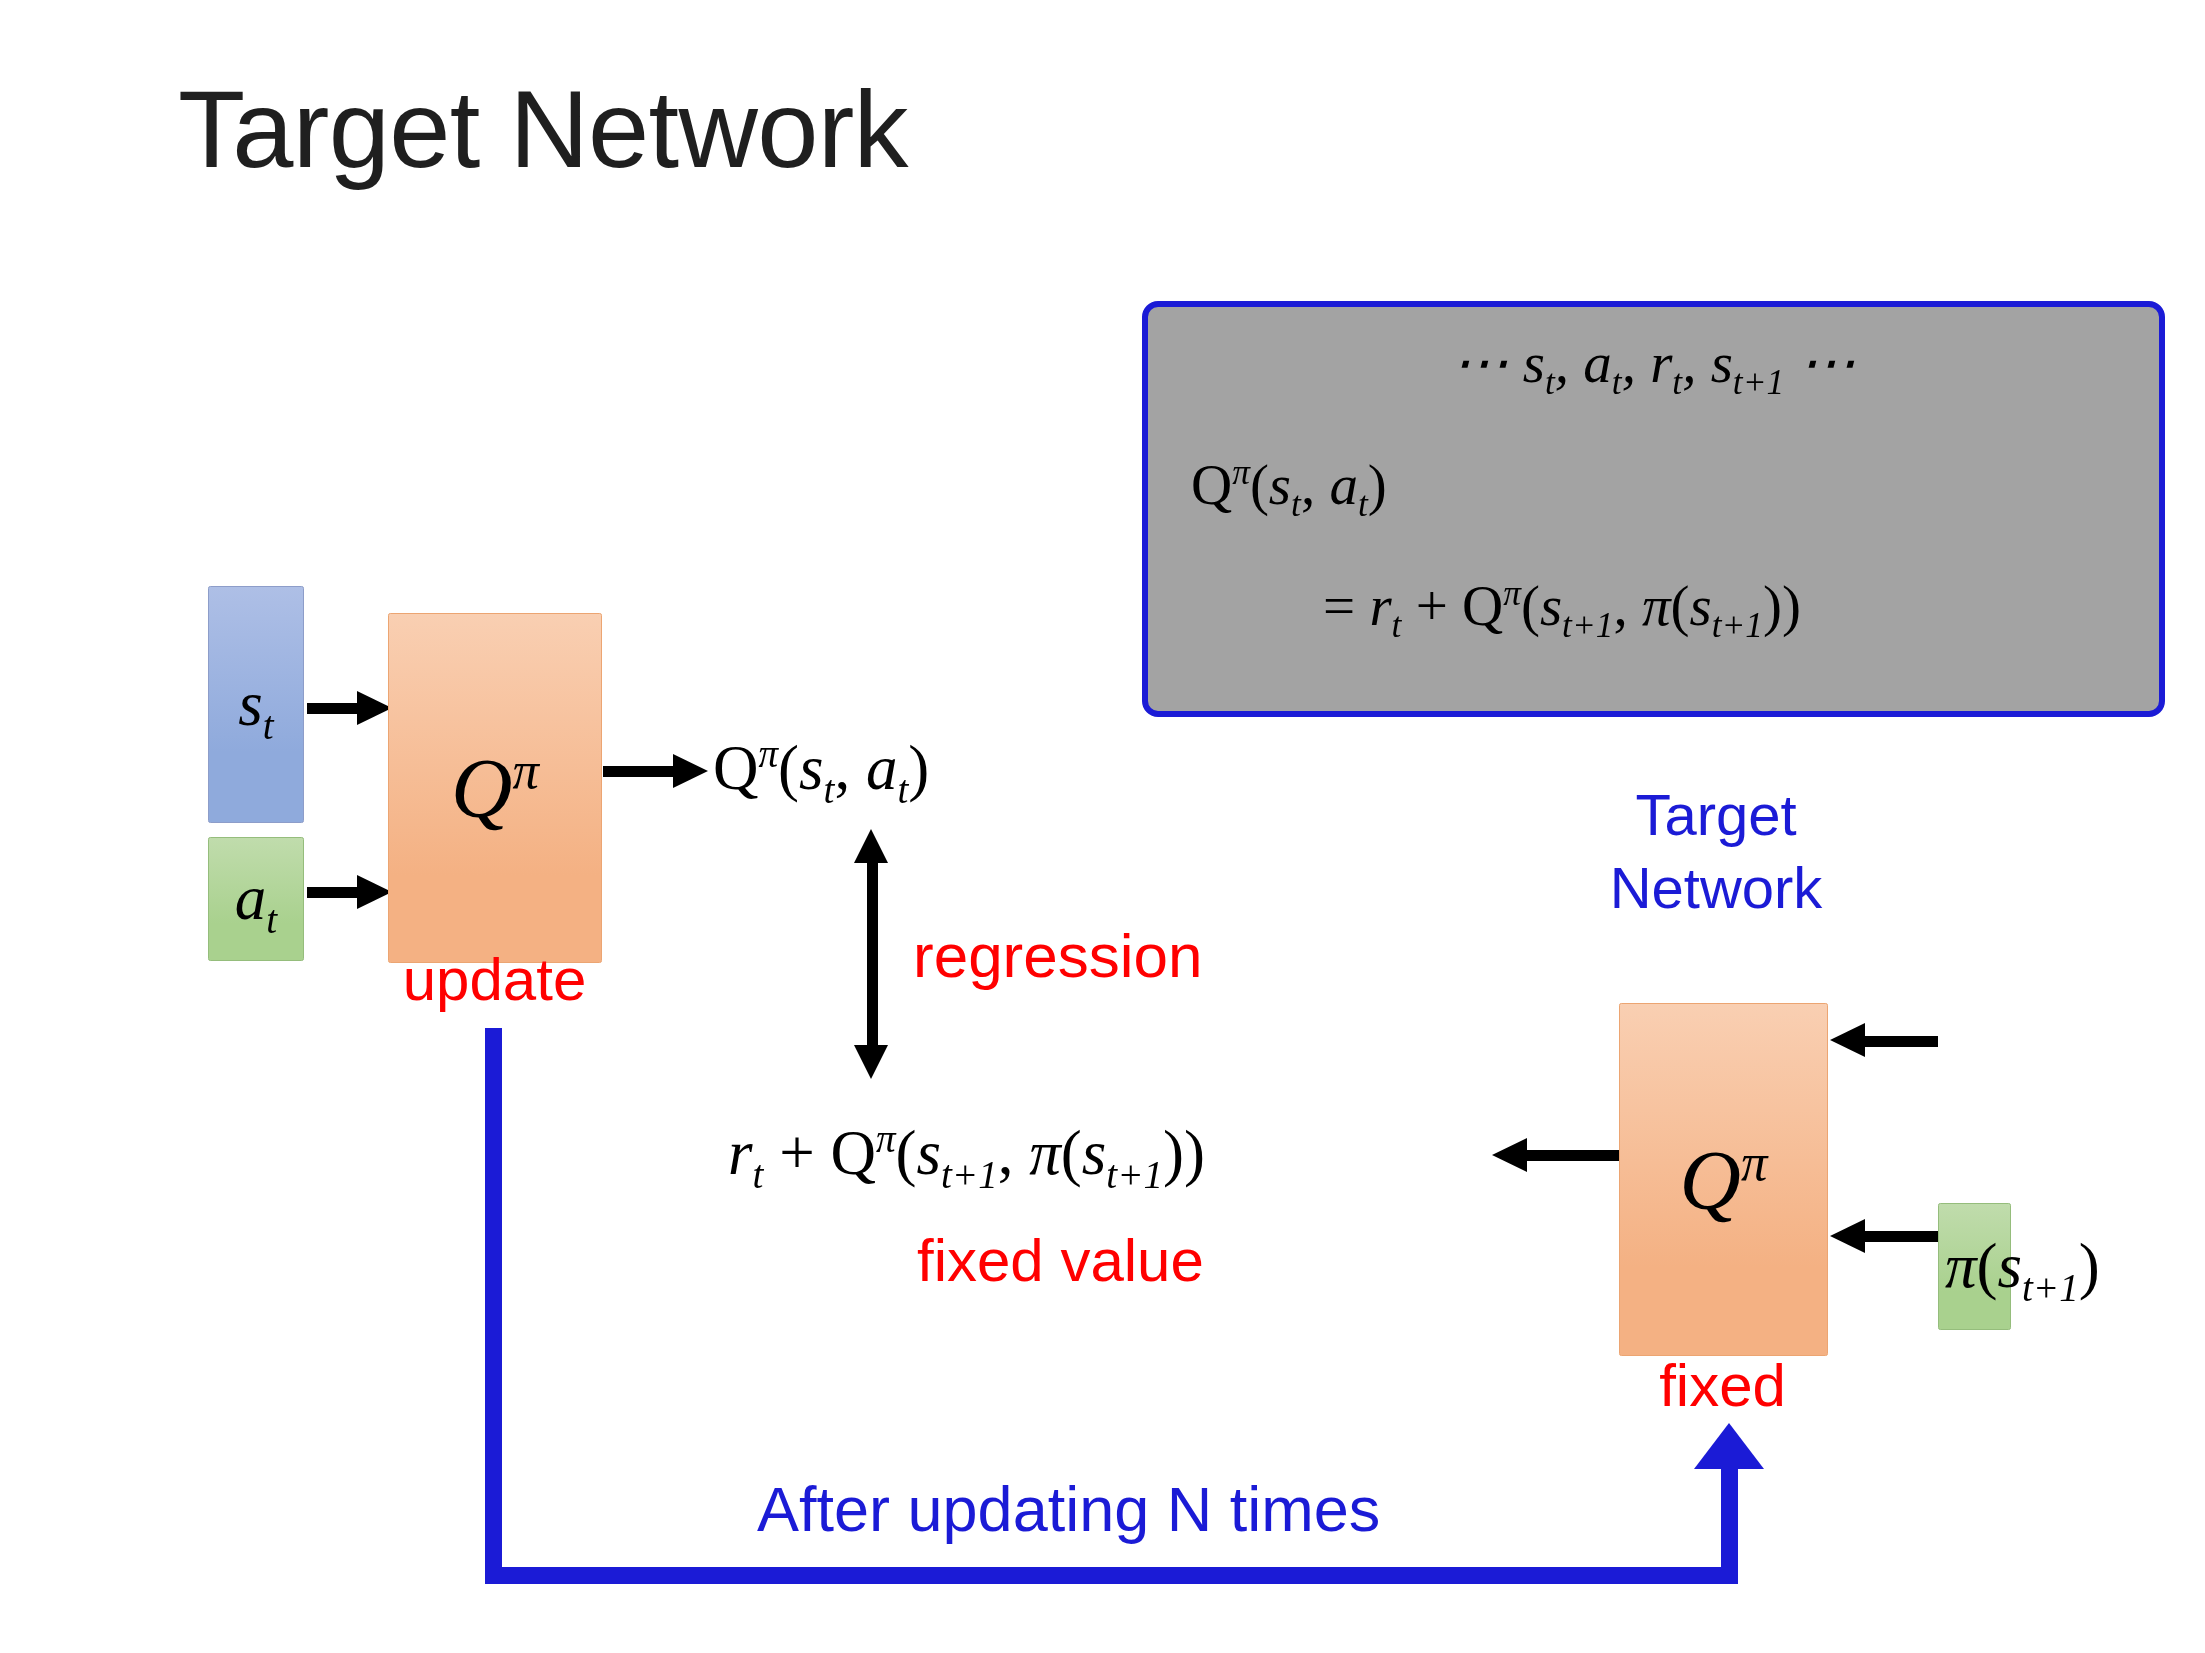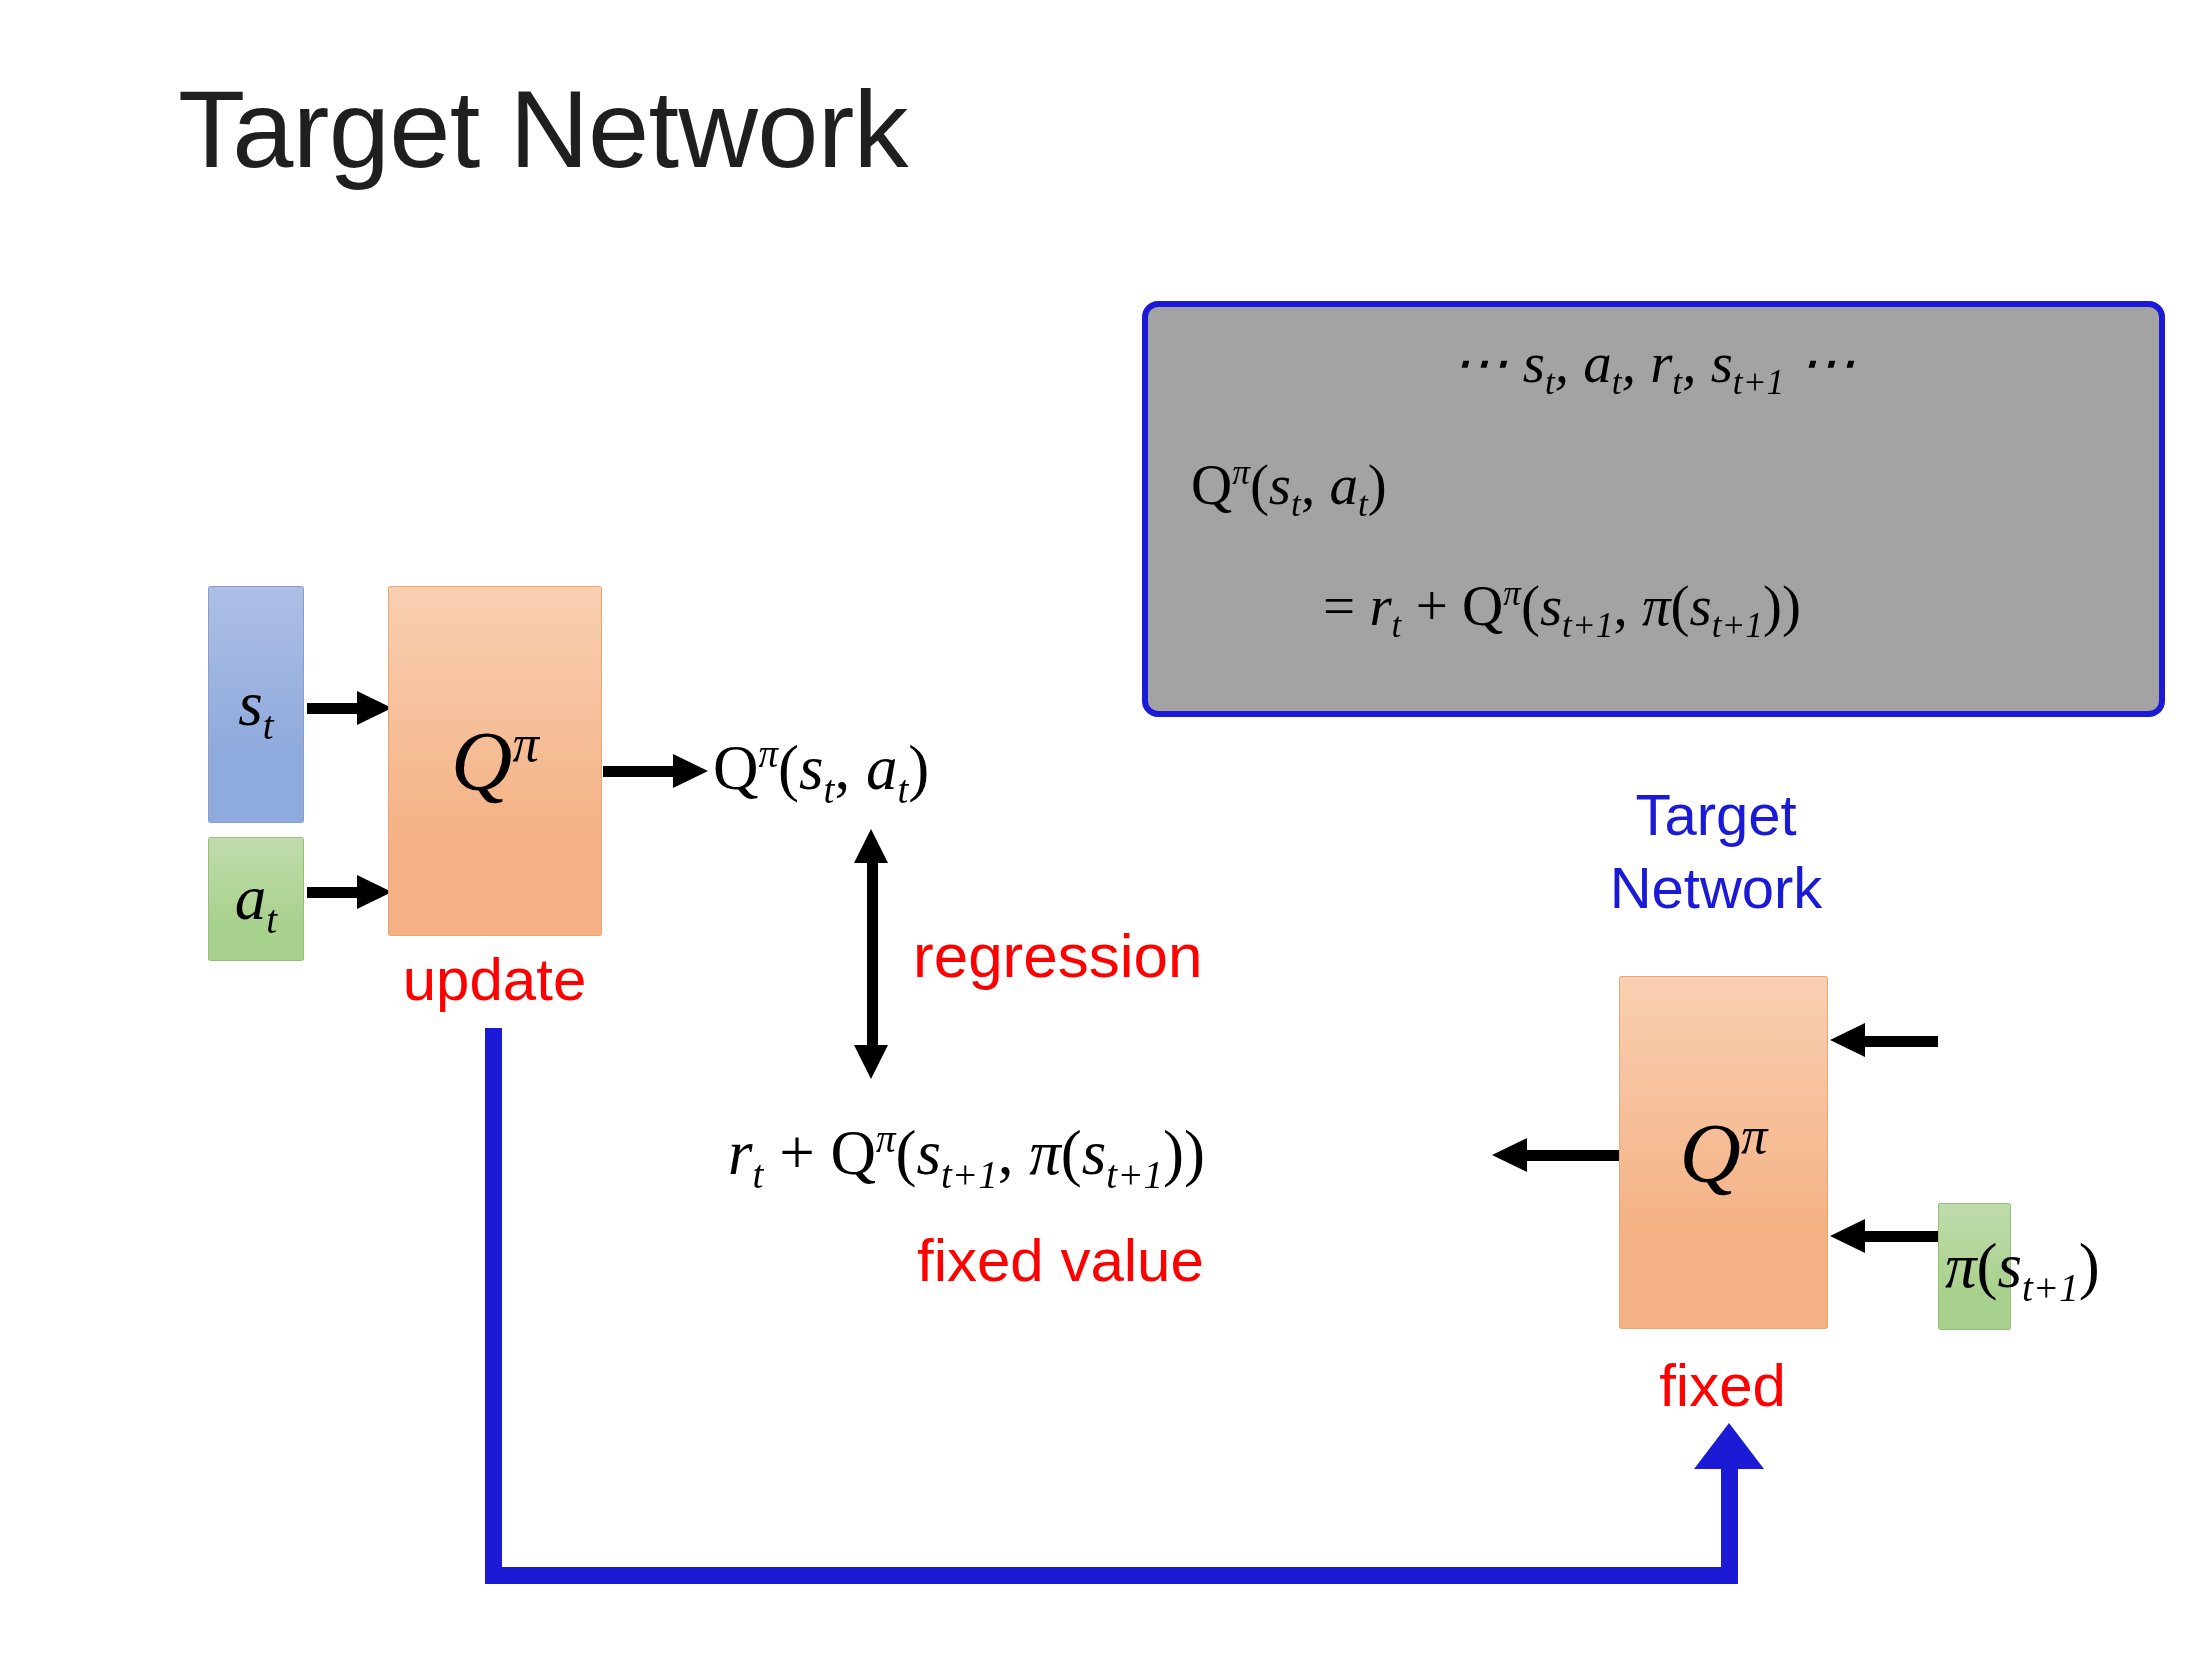--- a/index.html
+++ b/index.html
@@ -25,21 +25,21 @@
   .math .roman { font-style:normal; }
 
   
   .rect {
     position:absolute; display:flex; align-items:center; justify-content:center;
     border-radius:2.2px; overflow:visible;
   }
   .rect.label-left { justify-content:flex-start; padding-left:5.9px; box-sizing:border-box; }
   .blue-rect  { background:linear-gradient(180deg,#aebfe6 0%, #8faadc 70%); border:1.5px solid #8d9dc9; }
   .green-rect { background:linear-gradient(180deg,#c0dcac 0%, #a9d18e 70%); border:1.5px solid #95bd7c; }
-  .orange-rect{ background:linear-gradient(180deg,#f9cfb2 0%, #f4b183 75%); border:1.5px solid #eca572; }
+  .orange-rect{ background:linear-gradient(180deg,#f9cfb2 0%, #f4b183 75%); border:1.5px solid #eca572;margin-top:27px; }
 
   
   .info-box {
     position:absolute; border:6.6px solid #1b1bd6; border-radius:16px; background:#a3a3a3;
   }
 
   
   .shaft { position:absolute; background:#000; }
   .head  { position:absolute; width:0; height:0; }
   .head-right { border-top:17.6px solid transparent; border-bottom:17.6px solid transparent; border-left:35px solid #000; }
@@ -131,15 +131,16 @@
     <div class="head head-left" style="left:1830px; top:1219px;"></div>
     <div class="shaft" style="left:1864px; top:1231px; width:74px; height:11px;"></div>
   </div>
 
   <div>
     <div class="bluebar" style="left:485px; top:1028px; width:17px; height:556px;"></div>
     <div class="bluebar" style="left:485px; top:1567px; width:1252px; height:17px;"></div>
     <div class="bluebar" style="left:1721px; top:1467px; width:17px; height:117px;"></div>
     <div class="head-up-blue" style="left:1694px; top:1423px;"></div>
   </div>
+  <div class="abs blue-label" style="left:757px; top:1470px; font-size:63px; white-space:nowrap;">After updating N times</div>
 
 </div>
 
 
 </body></html>

